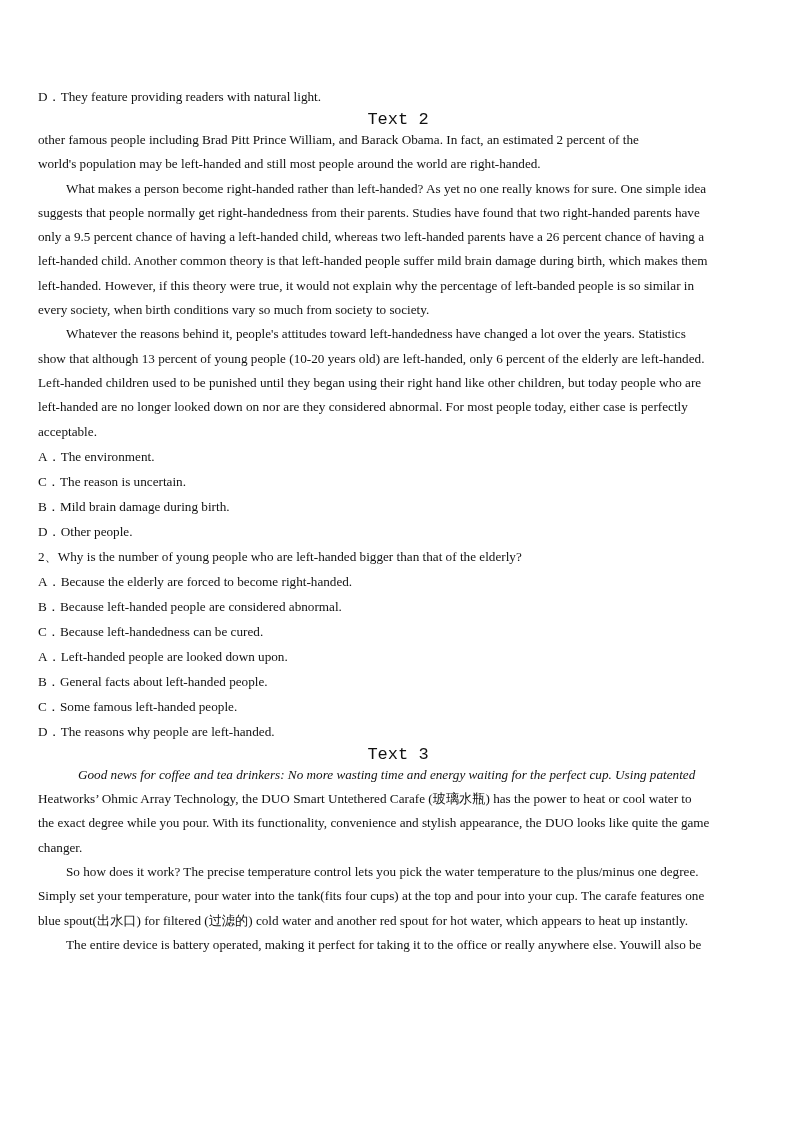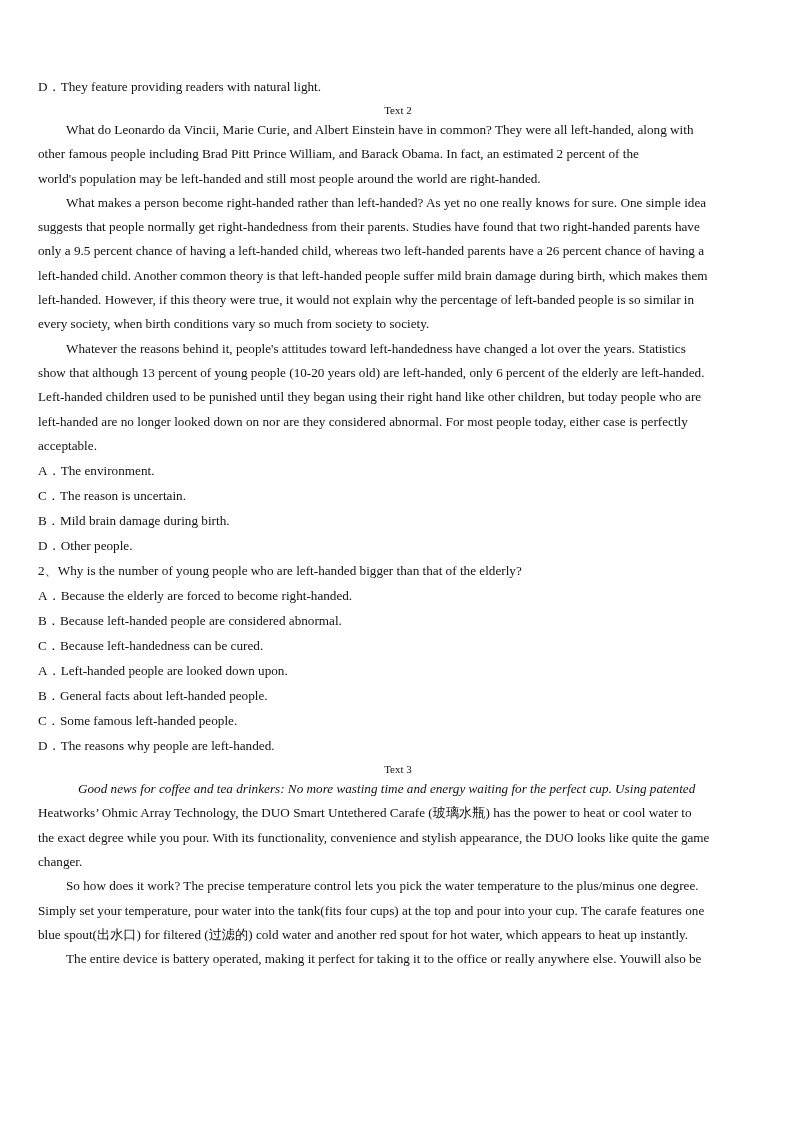--- a/index.html
+++ b/index.html
@@ -1,42 +1,41 @@
 <!DOCTYPE html>
 <html><head>
   <meta charset="utf-8">
   <style>
     html, body { margin: 0; padding: 0; background: #ffffff; }
     body { width: 794px; height: 1123px; position: relative; overflow: hidden; }
     .page {
-      position: absolute; left: 38px; top: 74px; width: 720px;
+      position: absolute; left: 38px; top: 84px; width: 720px;
       font-family: "Liberation Serif", serif; font-size: 13.2px; color: #111;
       line-height: 24.3px;
     }
     .line { white-space: nowrap; height: 24.3px; }
     .indent { text-indent: 28px; }
     .indent-wide { text-indent: 40px; font-style: italic; }
     .heading {
-      font-family: Liberation Serif, serif; font-size: 11px; text-align: center;
+      font-family: Liberation Mono, monospace; font-size: 17px; text-align: center;
       line-height: 16px; height: 16px; margin-top: 3px;
     }
     .opt { white-space: nowrap; height: 25px; line-height: 25px; }
     .q { white-space: nowrap; height: 25px; line-height: 25px; }
   </style>
 </head>
 <body>
 
 <div class="page">
 
   <div class="opt">D．They feature providing readers with natural light.</div>
 
   <div class="heading">Text 2</div>
 
   <div>
-    <div class="line indent">What do Leonardo da Vincii, Marie Curie, and Albert Einstein have in common? They were all left-handed, along with</div>
     <div class="line">other famous people including Brad Pitt Prince William, and Barack Obama. In fact, an estimated 2 percent of the</div>
     <div class="line">world's population may be left-handed and still most people around the world are right-handed.</div>
   </div>
 
   <div>
     <div class="line indent">What makes a person become right-handed rather than left-handed? As yet no one really knows for sure. One simple idea</div>
     <div class="line">suggests that people normally get right-handedness from their parents. Studies have found that two right-handed parents have</div>
     <div class="line">only a 9.5 percent chance of having a left-handed child, whereas two left-handed parents have a 26 percent chance of having a</div>
     <div class="line">left-handed child. Another common theory is that left-handed people suffer mild brain damage during birth, which makes them</div>
     <div class="line">left-handed. However, if this theory were true, it would not explain why the percentage of left-banded people is so similar in</div>

